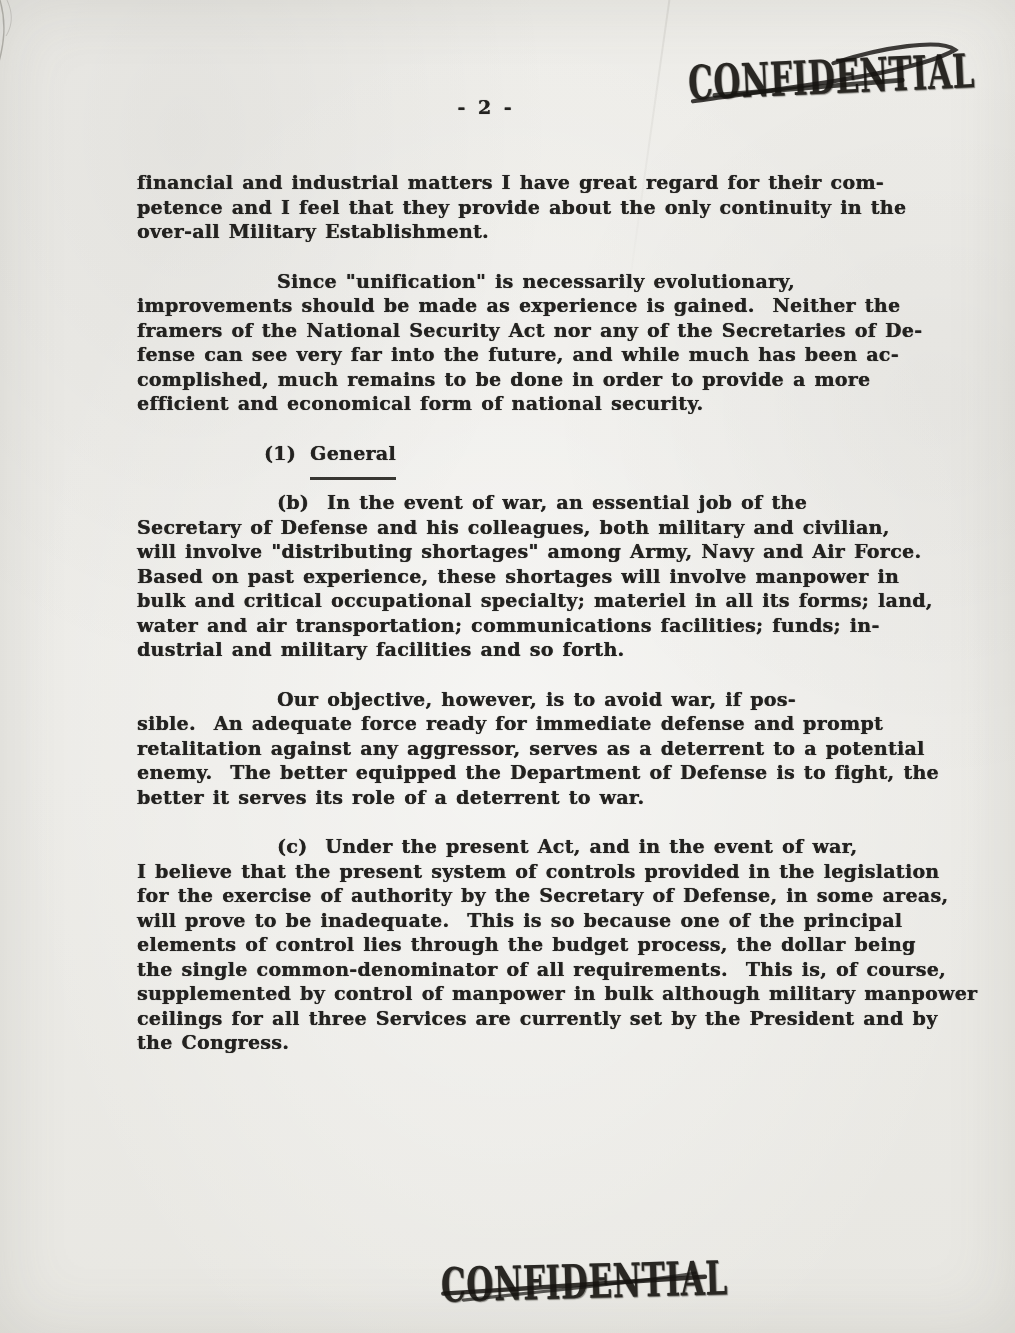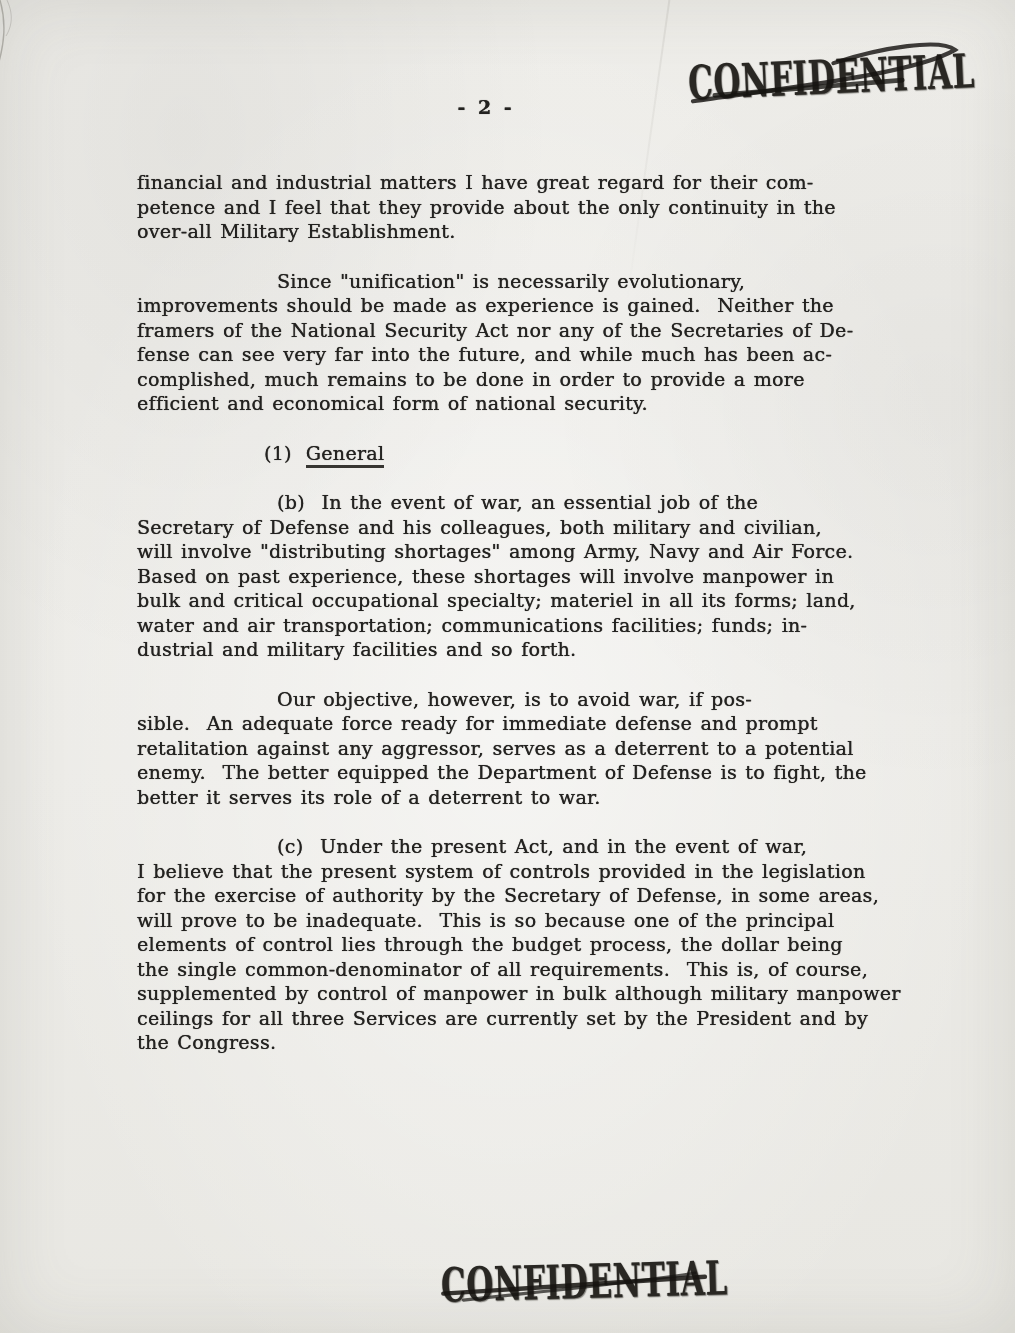--- a/index.html
+++ b/index.html
@@ -25,36 +25,36 @@
     left: 648px; top: -20px; width: 2px; height: 330px;
     background: linear-gradient(rgba(70,65,55,0.10), rgba(70,65,55,0.0));
     transform: rotate(8deg);
   }
   .corner-mark { position: absolute; left: -6px; top: -8px; }
 
   
   .content {
     position: absolute;
     left: 137px; top: 170px; width: 810px;
-    font-size: 19px; font-weight: 400;
+    font-size: 19px; font-weight: 700;
     line-height: 24.5px;
     letter-spacing: 0.3px; word-spacing: 2px;
     text-shadow: 0 0 0.7px rgba(32,30,26,0.85), 0.4px 0.4px 0.6px rgba(32,30,26,0.3);
   }
   .para {
     white-space: pre;
     text-indent: 140px;
     margin: 0 0 25px 0;
   }
   .para.no-indent { text-indent: 0; }
   .section-heading { margin: 0 0 25px 127px; }
   .section-heading .num { margin-right: 14px; }
   .section-heading .underlined {
     border-bottom: 3px solid rgba(30,28,24,0.88);
-    padding-bottom: 1px;
+    padding-bottom: 13px;
   }
 
   
   .page-number {
     position: absolute;
     top: 96px; left: 426px; width: 120px;
     text-align: center;
     font-size: 19px; font-weight: 700; letter-spacing: 3px;
     text-shadow: 0 0 0.7px rgba(32,30,26,0.85);
   }

